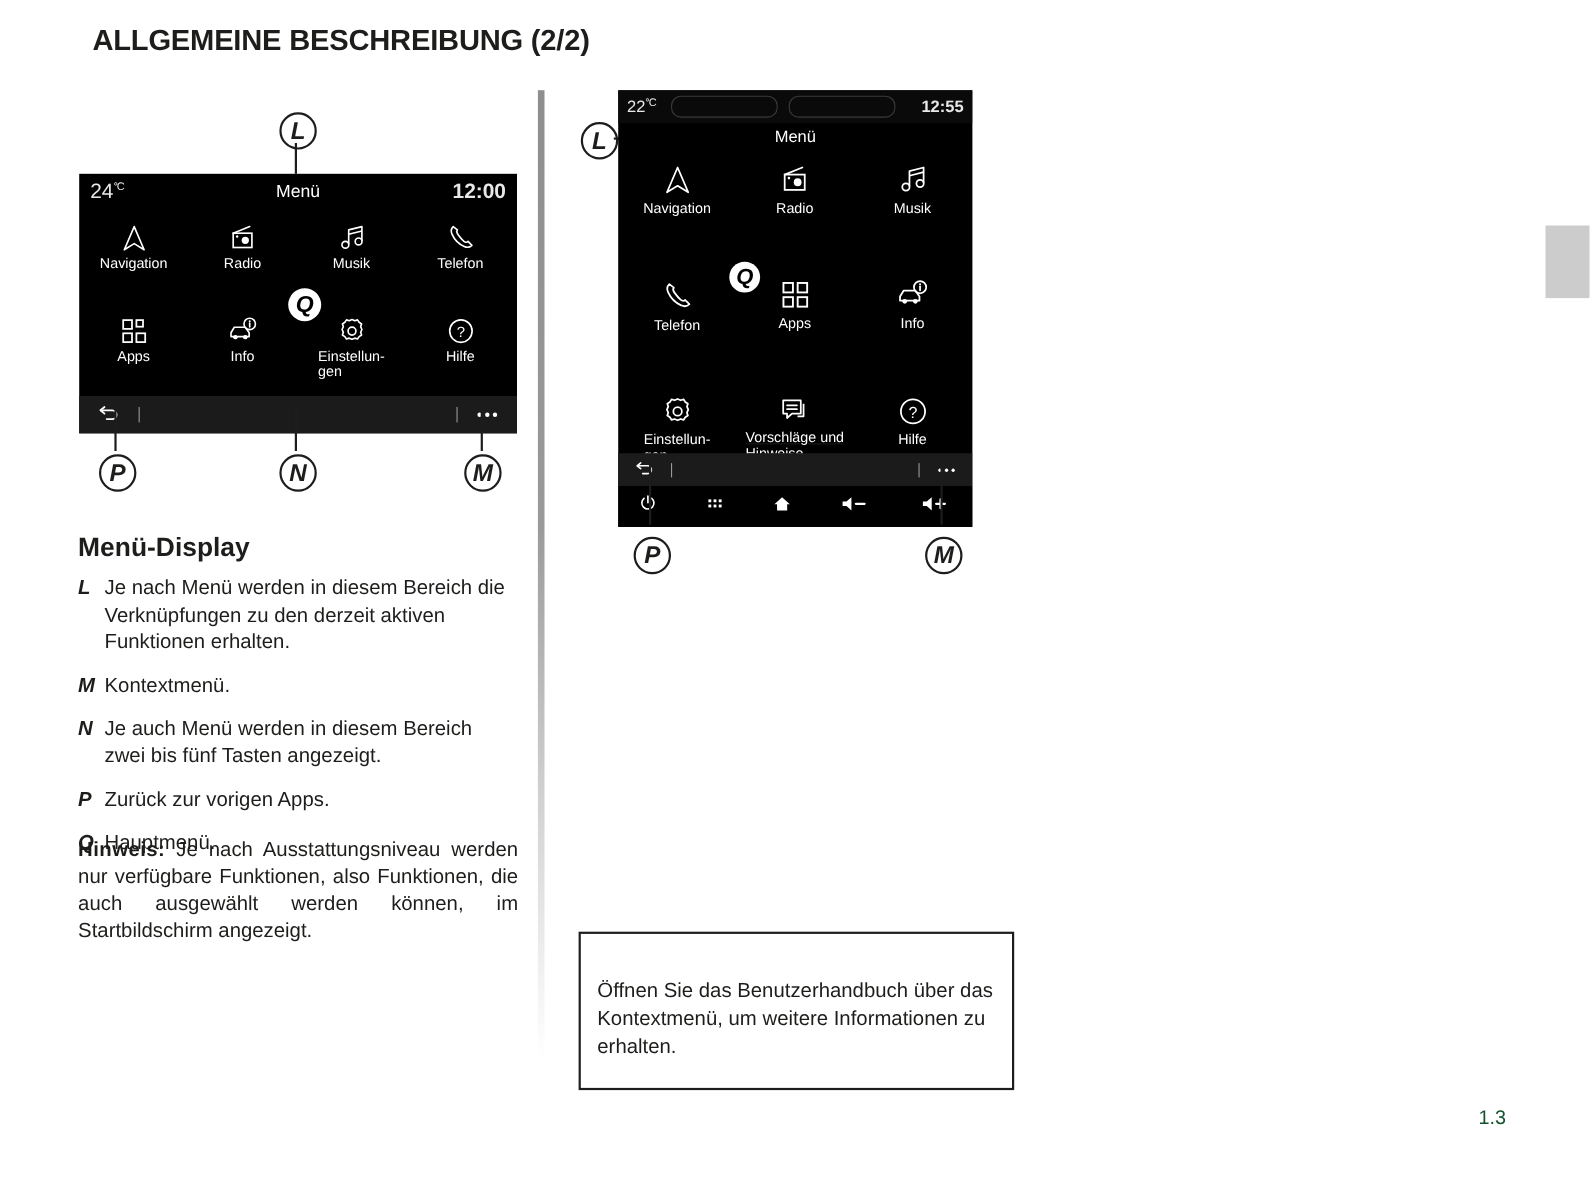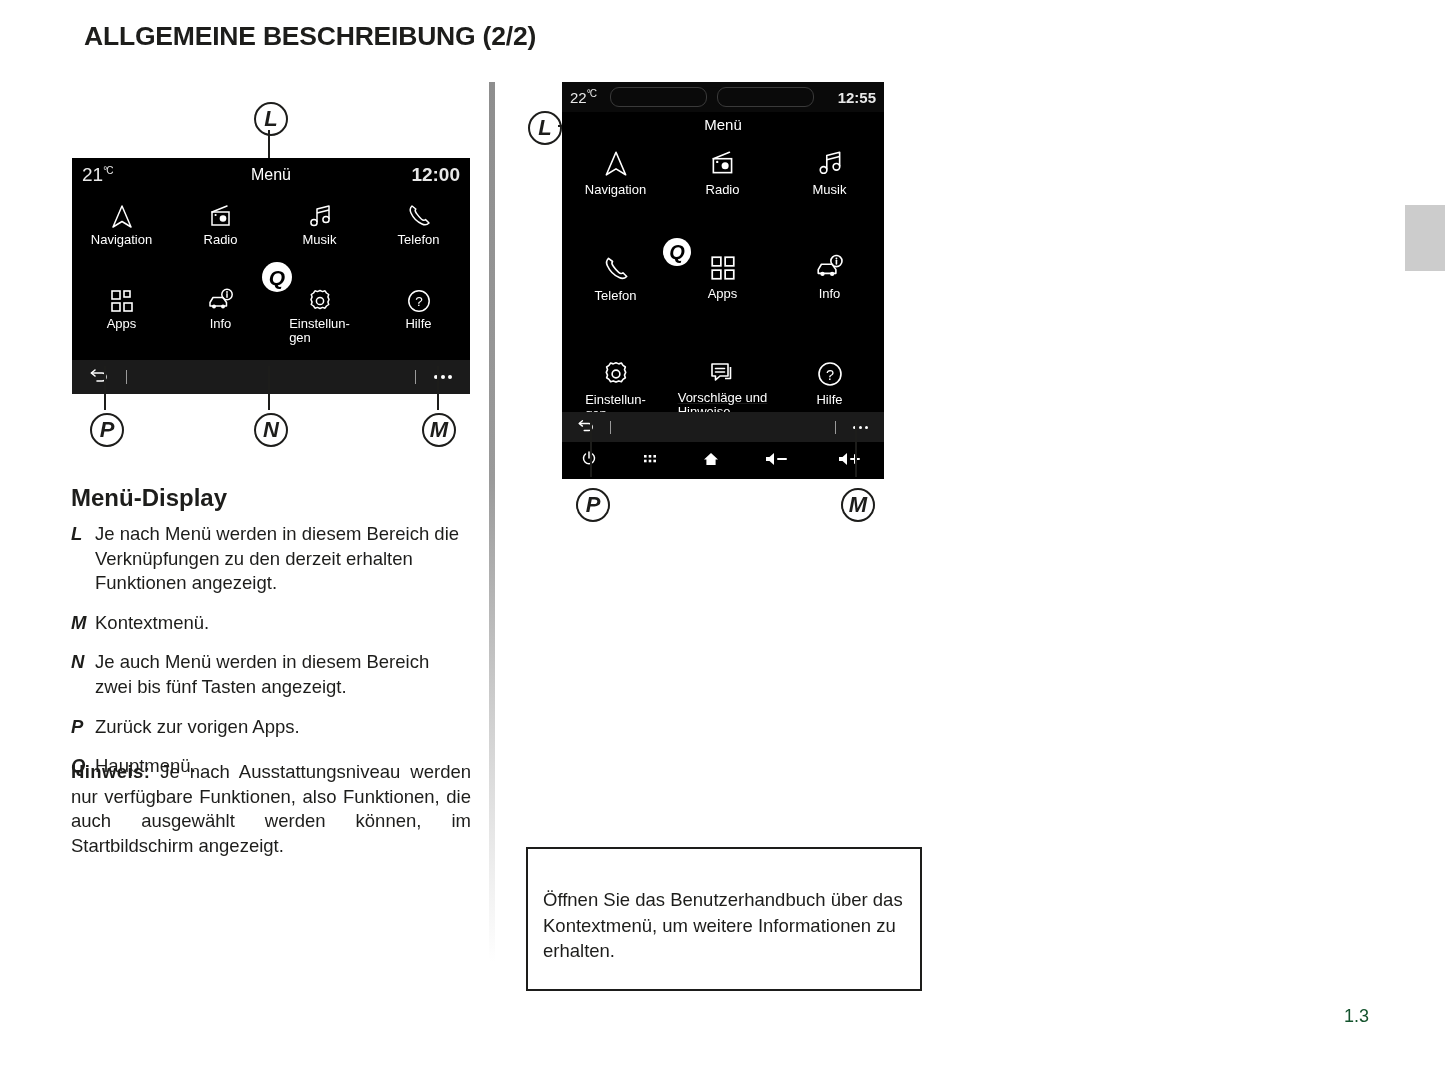--- a/index.html
+++ b/index.html
@@ -125,21 +125,21 @@
 
   <div class="col-divider"></div>
   <div class="edge-tab"></div>
 
   <div class="callout" style="left:254px;top:102px;width:30px;height:30px;">L</div>
   <div class="leader" style="left:268px;top:130px;width:2px;height:28px;"></div>
 
   <div class="screen" style="left:72px;top:158px;width:398px;height:236px;">
 
     <div class="statusbar" style="height:34px;padding:0 10px;box-sizing:border-box;">
-      <span class="sb-temp"><span>21</span><span class="deg">°C</span></span>
+      <span class="sb-temp"><span>24</span><span class="deg">°C</span></span>
       <span class="sb-title">Menü</span>
       <span class="sb-time">12:00</span>
     </div>
 
     <div class="grid" style="left:0;top:34px;width:398px;">
 
       <div class="tile" style="width:99px;height:70px;padding-top:10px;">
         <div class="ico">
           <svg width="28" height="28" viewBox="0 0 28 28">
               <path d="M14 4 L23 25 L14 19.5 L5 25 Z" fill="none" stroke="#fff" stroke-width="1.5" stroke-linejoin="round"></path>
@@ -258,21 +258,21 @@
   <div class="callout" style="left:254px;top:413px;width:30px;height:30px;">N</div>
 
   <div class="leader" style="left:437px;top:366px;width:2px;height:44px;"></div>
   <div class="callout" style="left:422px;top:413px;width:30px;height:30px;">M</div>
 
   <div class="sec-title">Menü-Display</div>
 
   <div class="deflist">
     <div class="defrow">
       <div class="key">L</div>
-      <div class="val">Je nach Menü werden in diesem Bereich die Verknüpfungen zu den derzeit erhalten Funktionen angezeigt.</div>
+      <div class="val">Je nach Menü werden in diesem Bereich die Verknüpfungen zu den derzeit aktiven Funktionen erhalten.</div>
     </div>
     <div class="defrow">
       <div class="key">M</div>
       <div class="val">Kontextmenü.</div>
     </div>
     <div class="defrow">
       <div class="key">N</div>
       <div class="val">Je auch Menü werden in diesem Bereich zwei bis fünf Tasten angezeigt.</div>
     </div>
     <div class="defrow">

